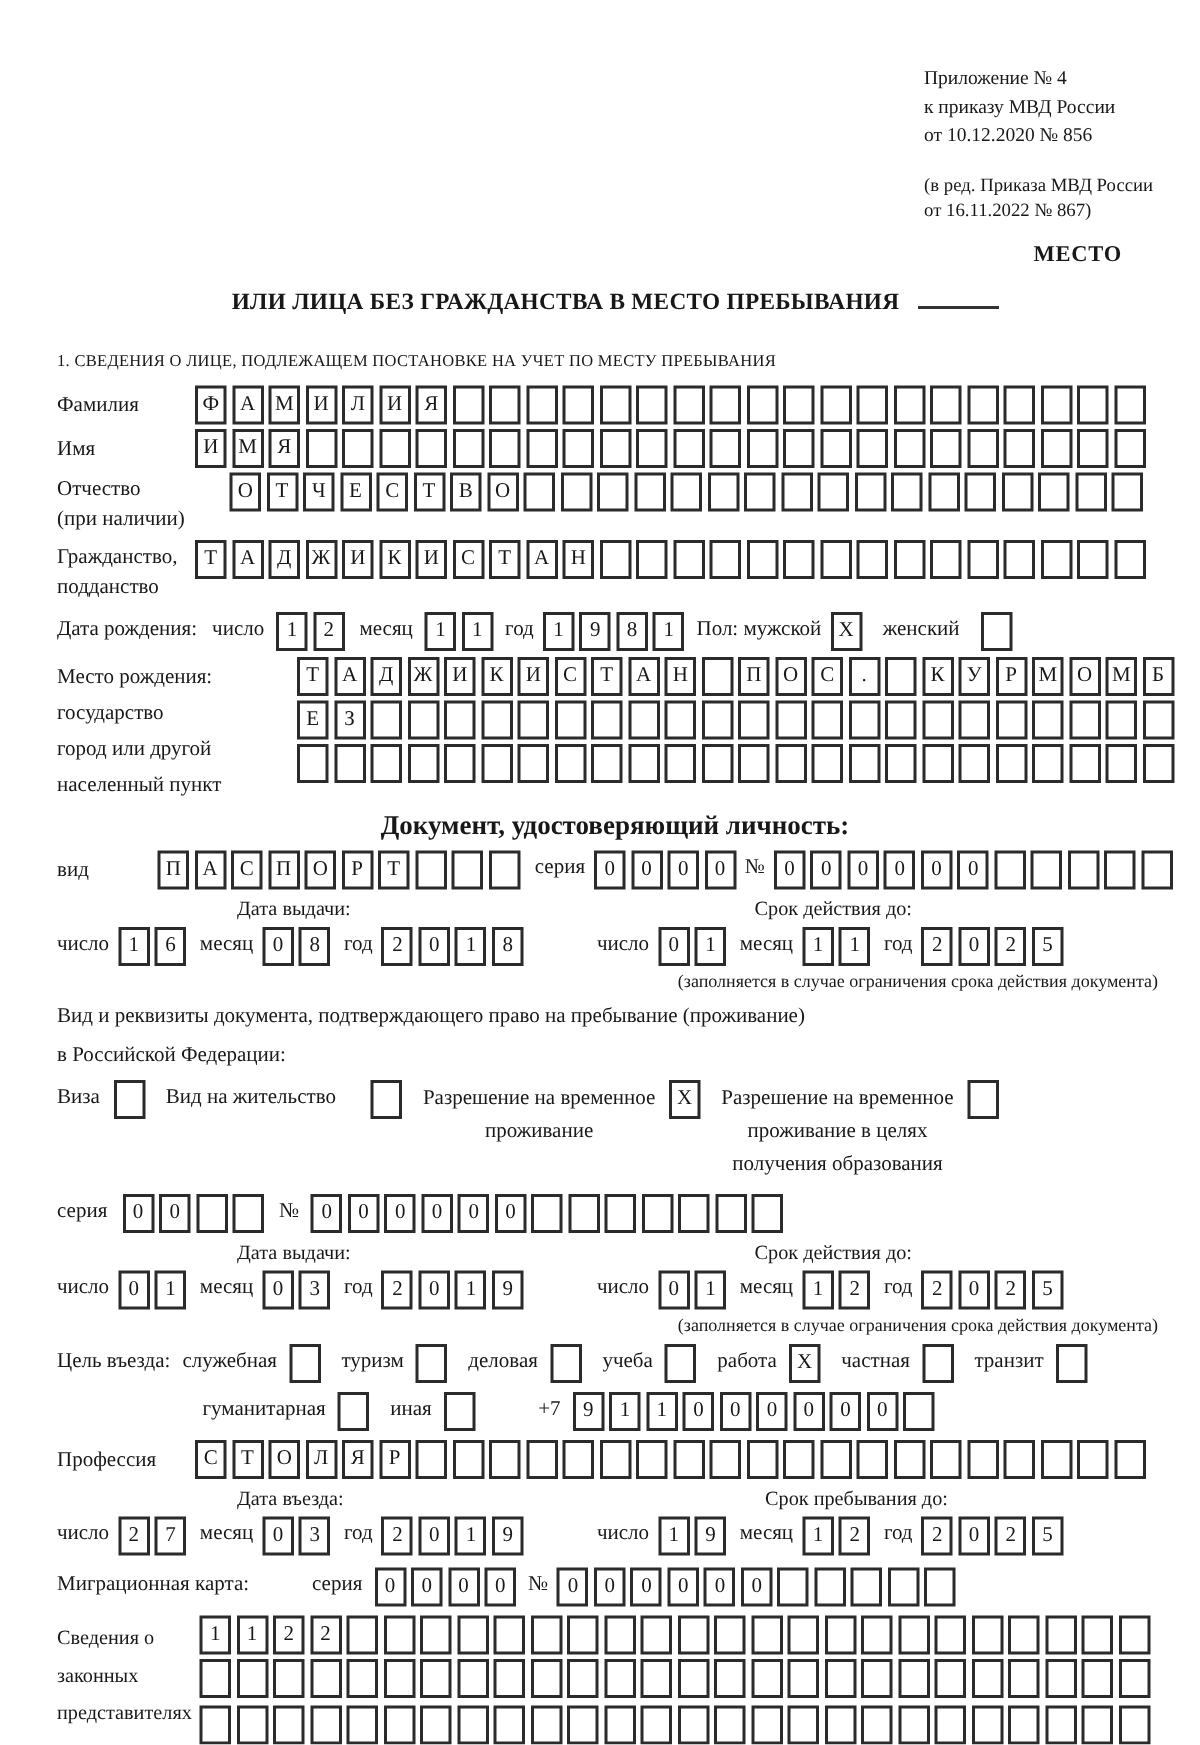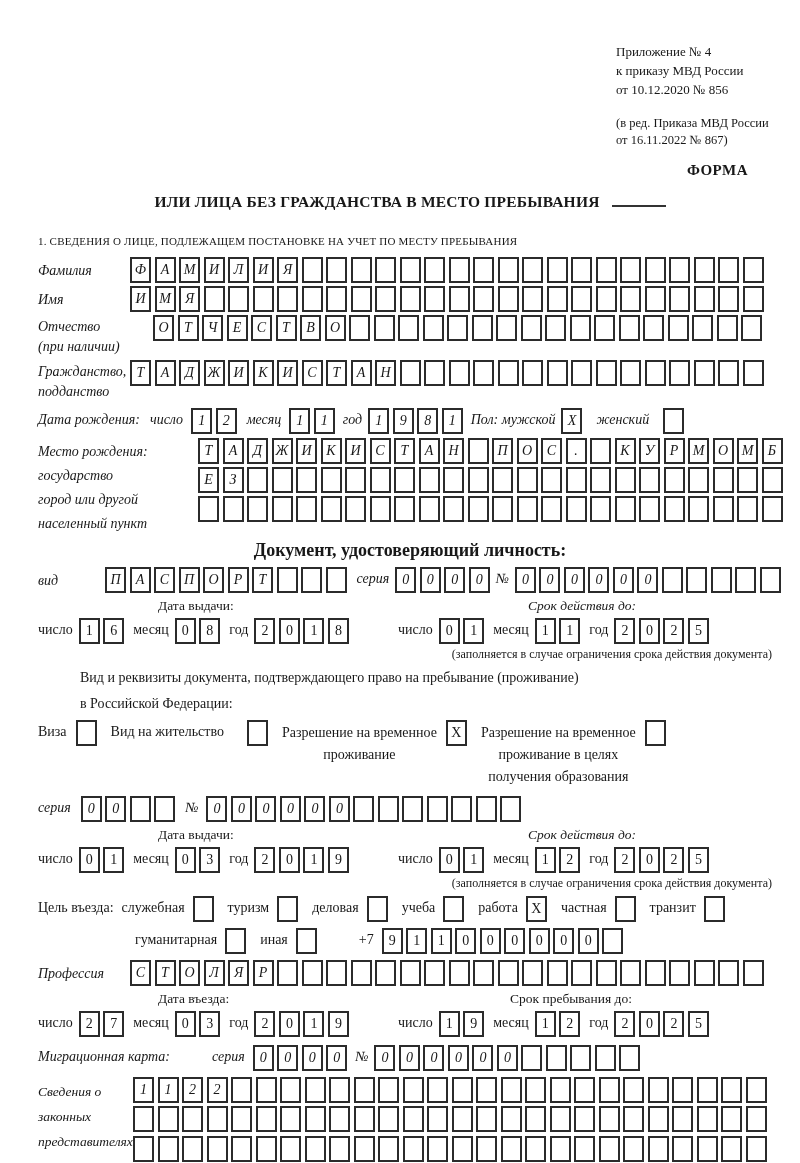--- a/index.html
+++ b/index.html
@@ -12,46 +12,46 @@
     padding:42px 18px 0 38px;
     position:relative;
   }
   .appendix { margin-left:578px; font-size:13px; line-height:19px; }
   .amendment { margin-left:578px; font-size:12.5px; line-height:17px; margin-top:16px; }
   .forma { text-align:right; padding-right:34px; font-weight:bold; font-size:15px; margin-top:13px; letter-spacing:0.5px; }
   .title { text-align:center; font-weight:bold; font-size:15.5px; line-height:23px; margin-top:11px; letter-spacing:0.2px; }
   .title-underline { display:inline-block; width:54px; border-bottom:2.5px solid #333; height:12px; margin-left:12px; }
   .section-title { font-weight:normal; font-size:11px; margin-top:22px; margin-bottom:10px; letter-spacing:0.2px; }
 
-  .frow { display:flex; align-items:flex-start; margin-bottom:3px;font-style:italic; }
+  .frow { display:flex; align-items:flex-start; margin-bottom:3px; }
   .lbl { line-height:19px; padding-top:4px; flex:none; }
   .lbl2 { line-height:20px; padding-top:2px; flex:none; }
   .w92 { width:92px; } .w115 { width:115px; } .w160 { width:160px; } .w67 { width:67px; }
   .boxes { display:inline-flex; gap:3.5px; flex:none; }
   .cbox {
     width:21px; height:26px; border:2px solid #2b2b2b;
     display:inline-flex; align-items:center; justify-content:center;
     font-size:14px; flex:none; background:#fff;
   }
   .boxcol .boxes { margin-bottom:3px; }
   .inlbl { padding-top:4px; flex:none; }
   .gap6 { width:6px; flex:none; } .gap8 { width:8px; flex:none; } .gap10 { width:10px; flex:none; } .gap14 { width:14px; flex:none; }
 
   .doc-header { text-align:center; font-weight:bold; font-size:18px; margin:4px 0 6px 0; }
   .date-headers { position:relative; height:18px; margin-top:5px; font-size:13.5px; }
   .dh-issue { position:absolute; left:120px; }
-  .dh-valid { position:absolute; left:490px;font-style:italic; }
+  .dh-valid { position:absolute; left:465px; }
   .dh-valid-entry { position:absolute; left:472px; }
   .dates-row { display:flex; align-items:flex-start; margin-top:2px; }
   .date-group { display:flex; align-items:flex-start; }
   .date-group .inlbl { margin-right:6px; }
   .date-group .boxes { margin-right:9px; }
   .spacer2 { width:40px; flex:none; }
   .note { font-size:12px; text-align:right; padding-right:10px; margin-top:3px; margin-bottom:5px; }
-  .intro { line-height:22px; margin-top:4px;margin-left:42px; }
+  .intro { line-height:22px; margin-top:4px; }
   .opts-row { display:flex; align-items:flex-start; margin-top:5px; margin-bottom:8px; }
   .opt { display:flex; align-items:flex-start; }
   .opt .opt-text { padding-top:4px; margin-right:9px; }
   .opt .opt-text-multi { text-align:center; line-height:22px; padding-top:2px; margin-right:9px; }
   .purpose-row { display:flex; align-items:flex-start; margin-bottom:6px; }
   .purpose-row .ptext { padding-top:4px; margin-right:8px; }
   .purpose-row .boxes { margin-right:14px; }
   .indent97 { width:97px; flex:none; }
 </style>
 </head>
@@ -59,21 +59,21 @@
 
 <div class="appendix">
   <div>Приложение № 4</div>
   <div>к приказу МВД России</div>
   <div>от 10.12.2020 № 856</div>
 </div>
 <div class="amendment">
   <div>(в ред. Приказа МВД России</div>
   <div>от 16.11.2022 № 867)</div>
 </div>
-<div class="forma">ФОРМА</div>
+<div class="forma">МЕСТО</div>
 
 <div class="title">
   <div>
     <span>ИЛИ ЛИЦА БЕЗ ГРАЖДАНСТВА В МЕСТО ПРЕБЫВАНИЯ</span><span class="title-underline"></span>
   </div>
 </div>
 
 <div class="section-title">1. СВЕДЕНИЯ О ЛИЦЕ, ПОДЛЕЖАЩЕМ ПОСТАНОВКЕ НА УЧЕТ ПО МЕСТУ ПРЕБЫВАНИЯ</div>
 
 <div class="frow">

